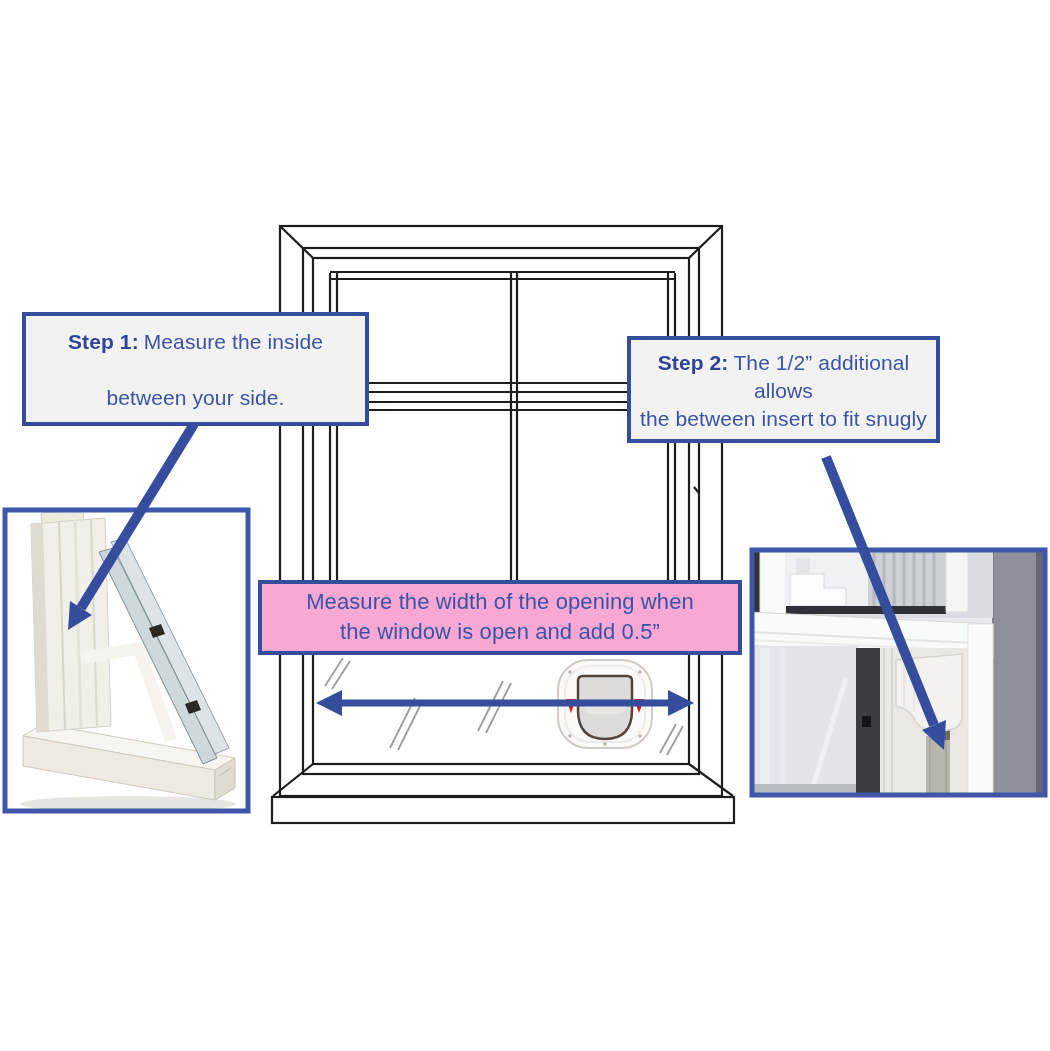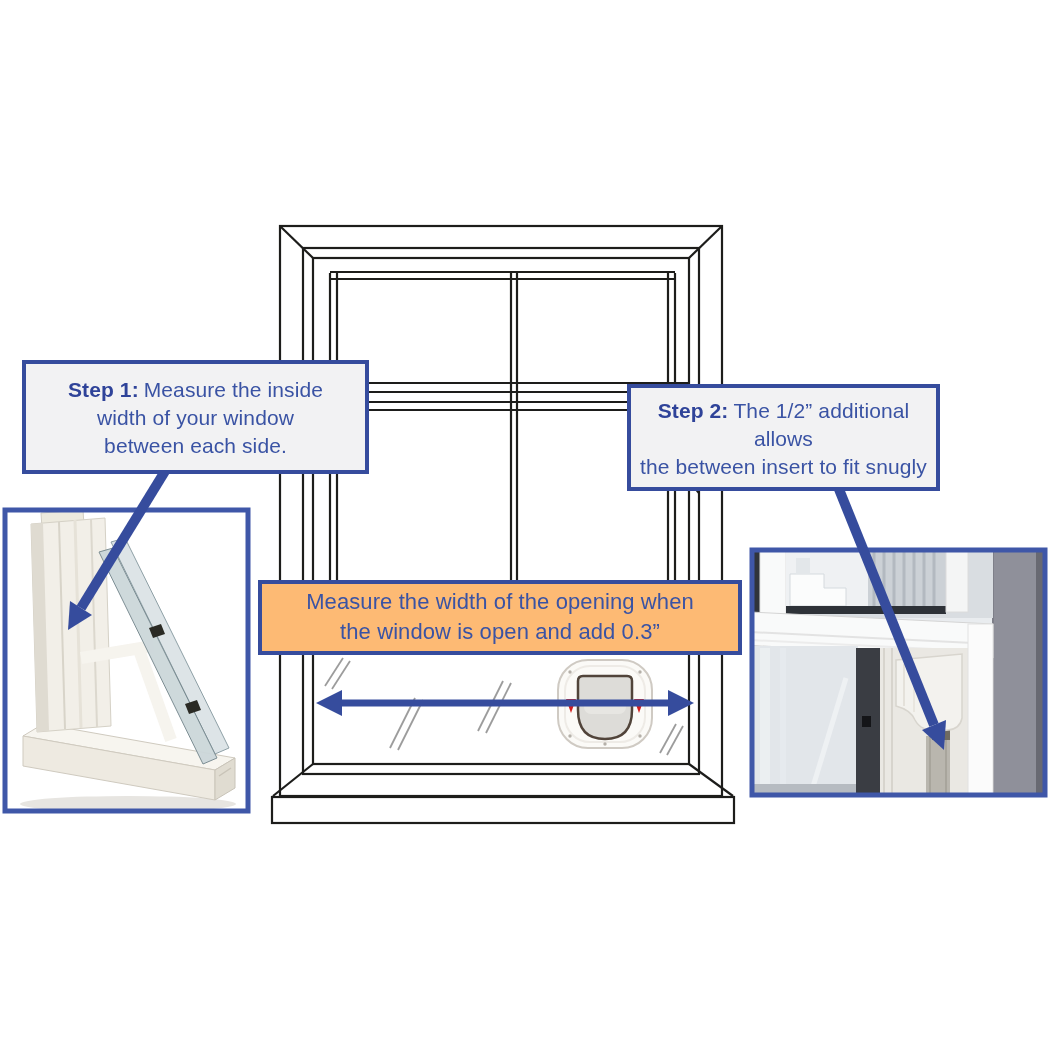--- a/index.html
+++ b/index.html
@@ -3,29 +3,29 @@
 <meta charset="utf-8">
 <style>
   html,body{margin:0;padding:0;background:#ffffff;}
   .canvas{
     position:relative;width:1050px;height:1051px;background:#ffffff;
     font-family:"Liberation Sans","DejaVu Sans",sans-serif;overflow:hidden;
   }
   svg.base{position:absolute;left:0;top:0;}
   .callout{
     position:absolute;background:#f2f2f3;border:4px solid #364c9d;
-    color:#3a53a4;text-align:center;box-sizing:border-box;z-index:3;margin-top:48px;
+    color:#3a53a4;text-align:center;box-sizing:border-box;z-index:3;
   }
   .callout p{margin:0;font-size:21px;line-height:28px;font-weight:500;letter-spacing:.1px;}
   .callout strong{font-weight:bold;color:#2f4399;margin-right:5px;}
   .step1{left:22px;top:312px;width:347px;height:114px;padding-top:12px;}
   .step2{left:627px;top:336px;width:313px;height:107px;padding-top:9px;}
   .banner{
     position:absolute;left:258px;top:580px;width:484px;height:75px;
-    background:#fdba74;border:4px solid #364c9d;color:#3a53a4;
+    background:#f9a8d4;border:4px solid #364c9d;color:#3a53a4;
     text-align:center;box-sizing:border-box;padding-top:3px;z-index:3;
   }
   .banner p{margin:0;font-size:22px;line-height:30px;letter-spacing:.1px;}
 </style>
 </head>
 <body>
 
 <div class="canvas">
 
   <svg class="base" width="1050" height="1051" viewBox="0 0 1050 1051">
@@ -187,32 +187,32 @@
     </g>
     <g fill="#364c9d">
       <line x1="826" y1="457" x2="934" y2="725" stroke="#364c9d" stroke-width="10"></line>
       <polygon points="944,750 946,720 922,730"></polygon>
     </g>
   </svg>
 
   <div class="callout step1">
     <p>
       <strong>Step 1:</strong><span>Measure the inside</span><br>
-      <span>width of your window</span><br>
-      <span>between each side.</span>
+      <br>
+      <span>between your side.</span>
     </p>
   </div>
 
   <div class="callout step2">
     <p>
       <strong>Step 2:</strong><span>The 1/2” additional allows</span><br>
       <span>the between insert to fit snugly</span><br>
     </p>
   </div>
 
   <div class="banner">
     <p>
       <span>Measure the width of the opening when</span><br>
-      <span>the window is open and add 0.3”</span>
+      <span>the window is open and add 0.5”</span>
     </p>
   </div>
 
 </div>
 
 </body></html>

